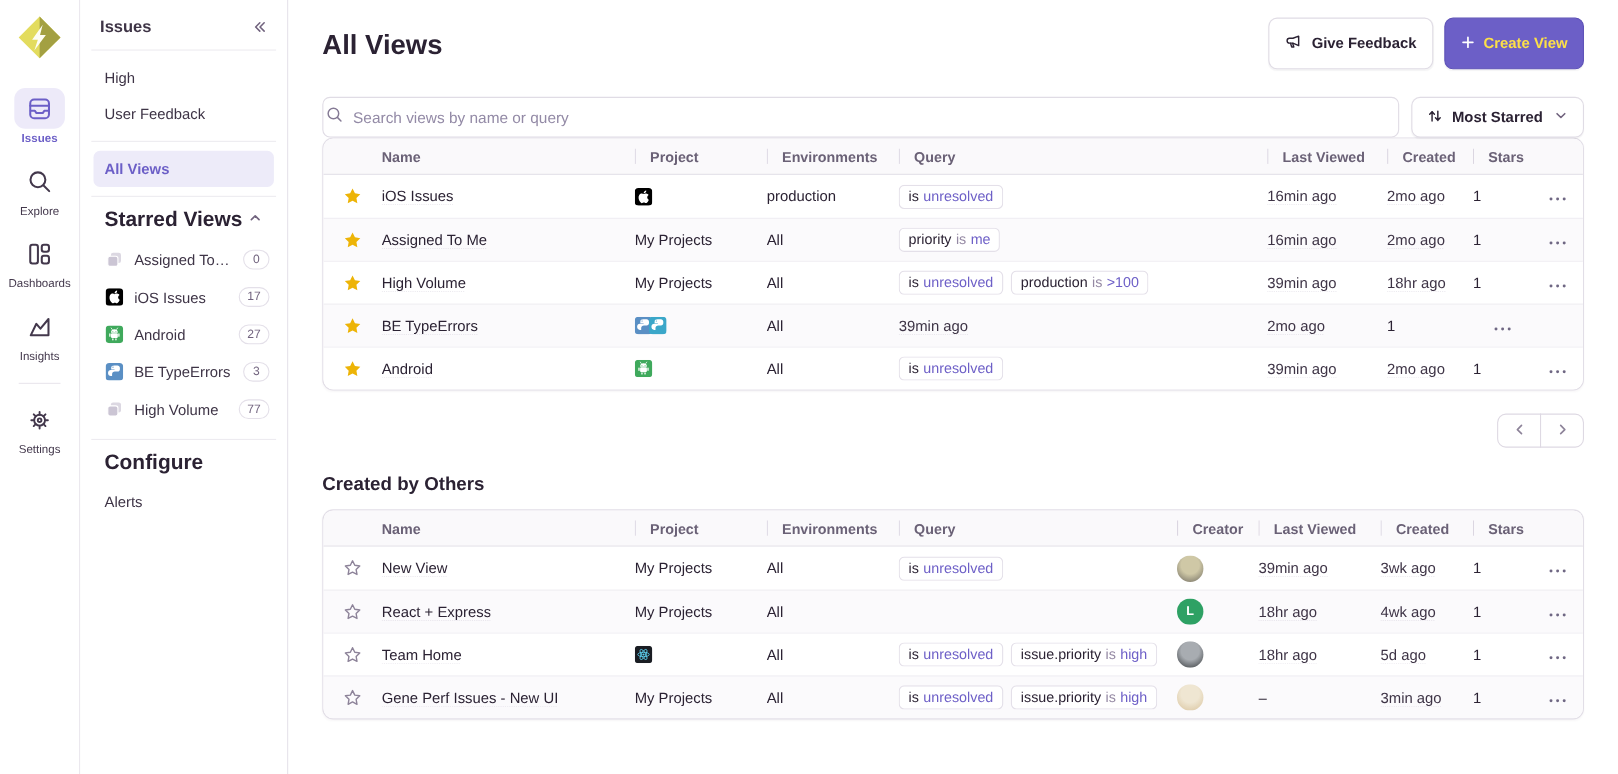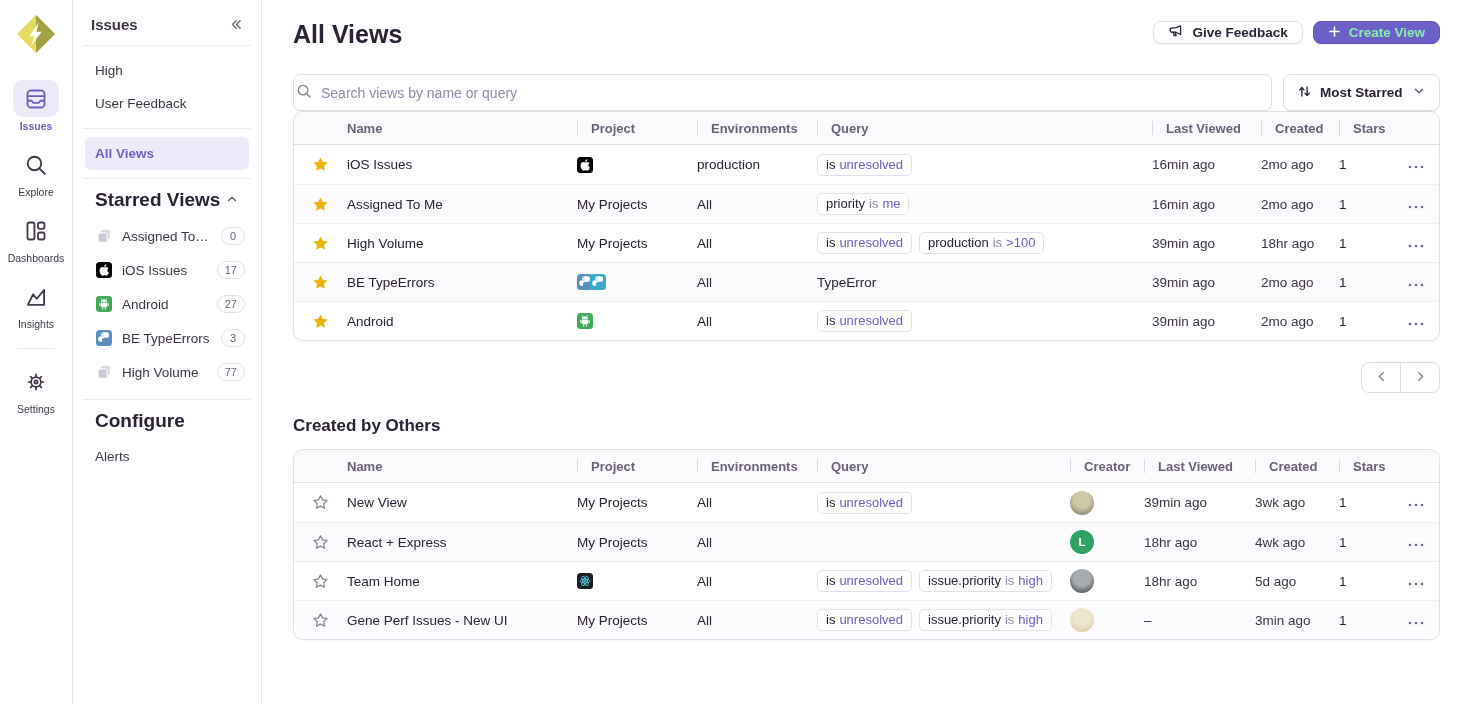--- a/index.html
+++ b/index.html
@@ -29,22 +29,22 @@
   .sv-item { display:flex; align-items:center; gap:9px; height:34px; padding:0 4px 0 10px; font-size:13.5px; color:#3E3446; cursor:pointer; }
   .sv-item .ic { width:18px; height:18px; flex:0 0 18px; display:grid; place-items:center; }
   .sv-name { overflow:hidden; white-space:nowrap; text-overflow:ellipsis; }
   .sv-count { margin-left:auto; border:1px solid #E4E0E9; border-radius:20px; font-size:11px; color:#71637E; padding:2px 7px; min-width:24px; text-align:center; background:#fff; }
 
   
   .main { flex:1; padding:16px 31px 0 31px; overflow:hidden; }
   .page-header { display:flex; justify-content:space-between; align-items:center; }
   .page-title { font-size:25px; font-weight:700; color:#2B2233; margin-top:4px; }
   .hdr-buttons { display:flex; gap:10px; }
-  .btn { height:23px; display:inline-flex; align-items:center; gap:8px; padding:0 14px; border-radius:8px; font-size:13.5px; font-weight:700; border:1px solid #E0DCE5; background:#fff; color:#2B2233; box-shadow:0 1px 1px rgba(43,34,51,.05); cursor:pointer; white-space:nowrap; }
-  .btn.primary { background:#6C5FC7; border-color:#5F53B8; color:#86efac; }
+  .btn { height:47px; display:inline-flex; align-items:center; gap:8px; padding:0 14px; border-radius:8px; font-size:13.5px; font-weight:700; border:1px solid #E0DCE5; background:#fff; color:#2B2233; box-shadow:0 1px 1px rgba(43,34,51,.05); cursor:pointer; white-space:nowrap; }
+  .btn.primary { background:#6C5FC7; border-color:#5F53B8; color:#fde047; }
 
   .toolbar { display:flex; gap:11px; margin-top:25px; }
   .search { flex:1; height:37px; border:1px solid #E0DCE5; border-radius:7px; display:flex; align-items:center; gap:9px; padding:0 2px; background:#fff; }
   .search input { border:0; outline:0; flex:1; font-size:14px; color:#2B2233; font-family:"Liberation Sans",sans-serif; background:transparent; }
   .search input::placeholder { color:#938AA6; }
   .sort-btn { width:157px; height:37px; justify-content:space-between; padding:0 13px; }
   .sort-left { display:flex; align-items:center; gap:8px; }
 
   .section-title { font-size:17px; font-weight:700; color:#2B2233; margin:27px 0 13px; }
 
@@ -473,23 +473,20 @@
               <svg viewBox="0 0 16 16" width="16" height="16">
                 <rect width="16" height="16" rx="3.5" fill="#3BA7C9"></rect>
                 <path fill="#fff" d="M8 2.3c-1.9 0-2.9.8-2.9 2.1v1.4h3v.5H4.7c-1.4 0-2.5 1.1-2.5 2.8s1.1 2.8 2.5 2.8h1.2v-1.7c0-1.3 1.1-2.4 2.5-2.4h2.5c1.2 0 2.1-.9 2.1-2.1V4.4c0-1.2-1-2.1-2.2-2.1H8z"></path>
                 <circle cx="6.7" cy="3.8" r="0.55" fill="#3BA7C9"></circle>
               </svg>
             </span>
           </span>
         </div>
         <div class="td">All</div>
         <div class="td">
-          <span>TypeError</span>
-        </div>
-        <div class="td">
           <span class="time">39min ago</span>
         </div>
         <div class="td">
           <span class="time">2mo ago</span>
         </div>
         <div class="td">1</div>
         <div class="td center">
           <button class="menu-btn">
             <span><svg viewBox="0 0 16 4" width="16" height="4">
                 <g fill="#6F6783">

